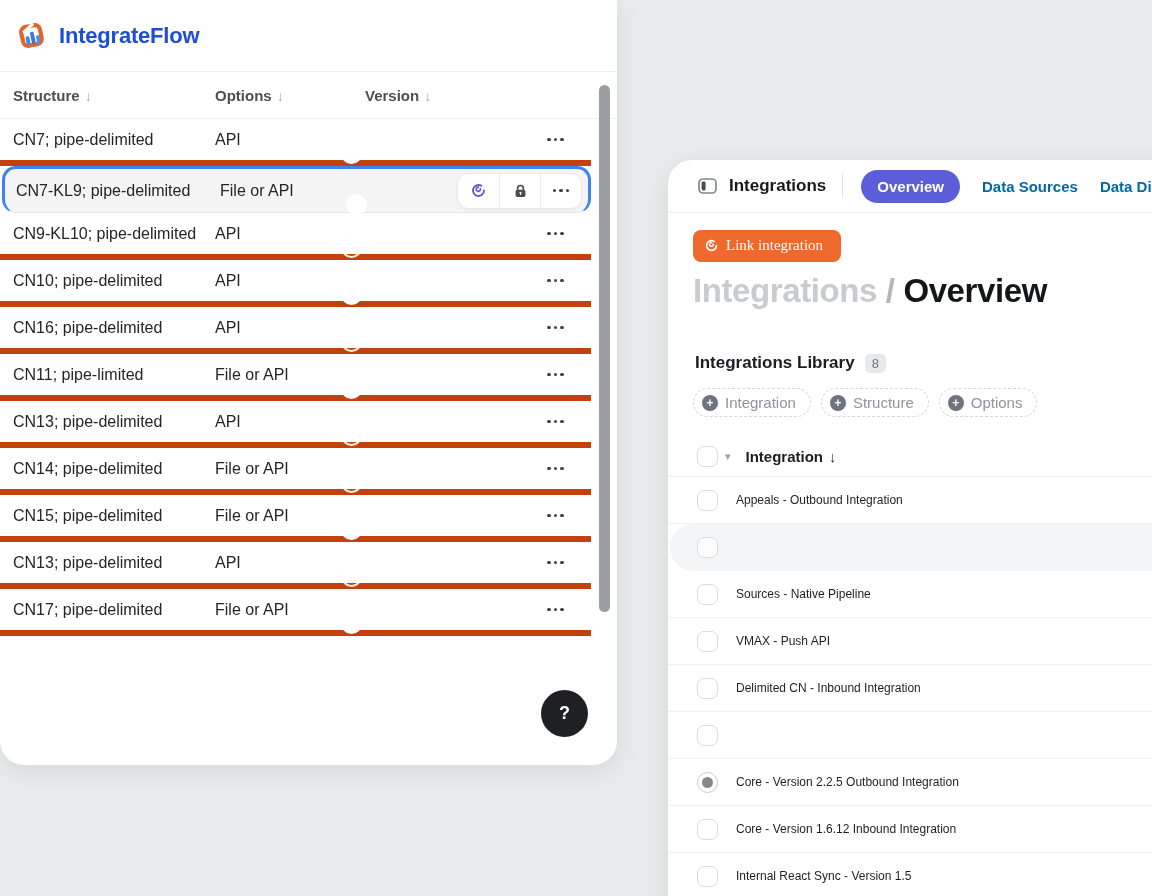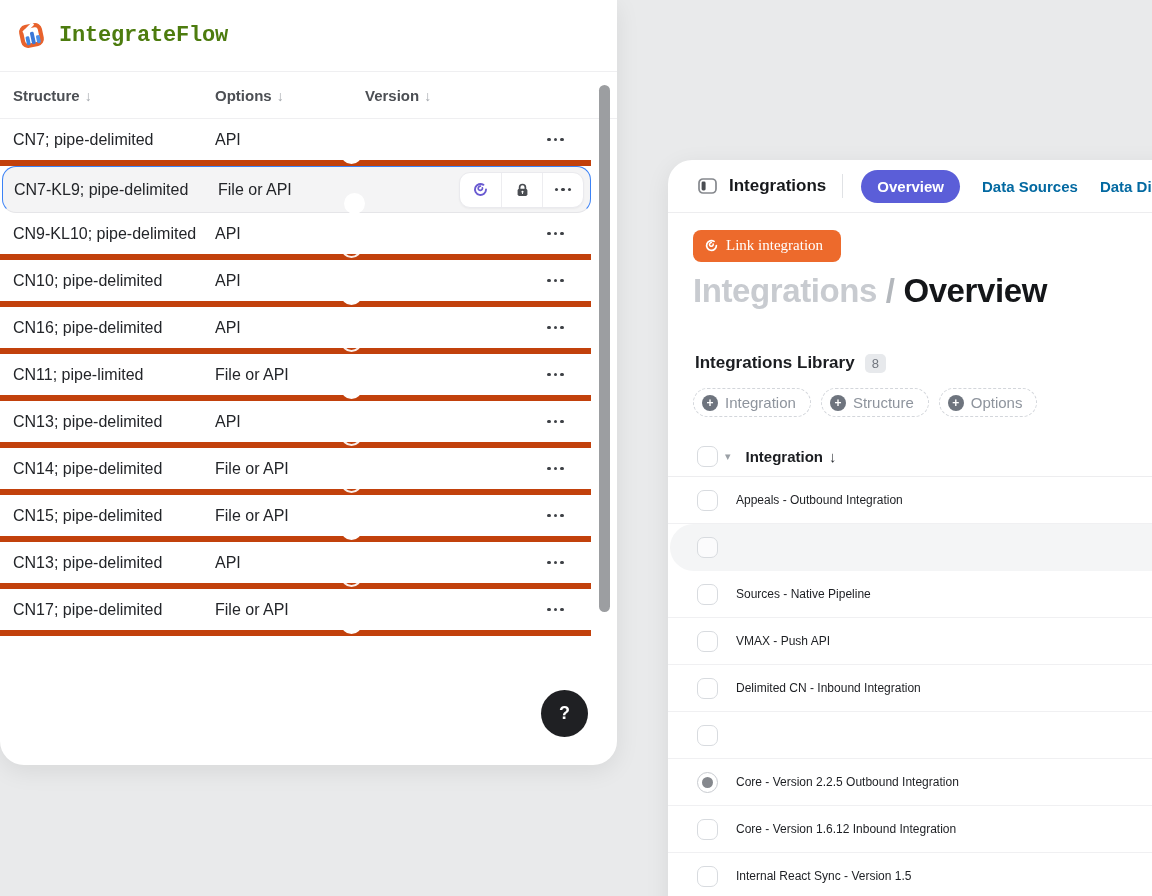--- a/index.html
+++ b/index.html
@@ -5,34 +5,34 @@
   * { margin:0; padding:0; box-sizing:border-box; }
   html,body { width:1152px; height:896px; }
   body { font-family:"Liberation Sans", sans-serif; background:#e9eaeb; }
   .stage { position:relative; width:1152px; height:896px; overflow:hidden; background:#e9eaeb; }
 
   
   .left-card { position:absolute; left:0; top:0; width:617px; height:765px; background:#fff;
                border-radius:0 0 24px 24px; box-shadow:0 6px 24px rgba(0,0,0,.08); }
   .lc-header { height:72px; display:flex; align-items:center; padding-left:14px; gap:11px;
                border-bottom:1px solid #efeff1; }
-  .app-title { font-size:22px; font-weight:700; color:#4d7c0f; letter-spacing:-.2px;font-family:Liberation Mono, monospace; }
+  .app-title { font-size:22px; font-weight:700; color:#1d4ed8; letter-spacing:-.2px; }
 
   .thead { display:grid; grid-template-columns:215px 150px 155px 1fr; align-items:center;
            height:47px; border-bottom:1px solid #efeff1; padding-right:26px; }
   .th { font-size:15px; font-weight:700; color:#4c4f54; }
   .th:first-child { padding-left:13px; }
   .sort-arrow { color:#a6aaaf; font-weight:400; font-size:14px; margin-left:5px; }
 
   .tbody { padding-right:26px; }
   .row { position:relative; display:grid; grid-template-columns:215px 150px 155px 1fr;
          align-items:center; height:47px; border-bottom:6px solid #c2410c; }
   .cell-structure { padding-left:13px; font-size:16px; color:#232529; }
   .cell-options { font-size:16px; color:#232529; }
-  .row.selected { background:#f4f4f5; border:1px solid #3b82f6; border-radius:14px;
+  .row.selected { background:#f4f4f5; border:3px solid #3b82f6; border-radius:14px;
                   margin-left:2px; height:47px; border-bottom:1px solid #e5e5e8; }
   .row.selected .cell-structure { padding-left:11px; }
 
   .toggle { width:50px; height:27px; border-radius:14px; background:#f06a2a; position:relative;
             cursor:pointer; }
   .knob { position:absolute; top:3px; right:3px; width:21px; height:21px; border-radius:50%; background:#fff; }
   .toggle.hollow .knob { background:transparent; border:2.5px solid rgba(255,255,255,.92); }
 
   .dots { display:flex; gap:3px; justify-self:center; align-items:center; cursor:pointer; padding:6px; }
   .dots i { width:3.4px; height:3.4px; border-radius:50%; background:#3e4146; }

